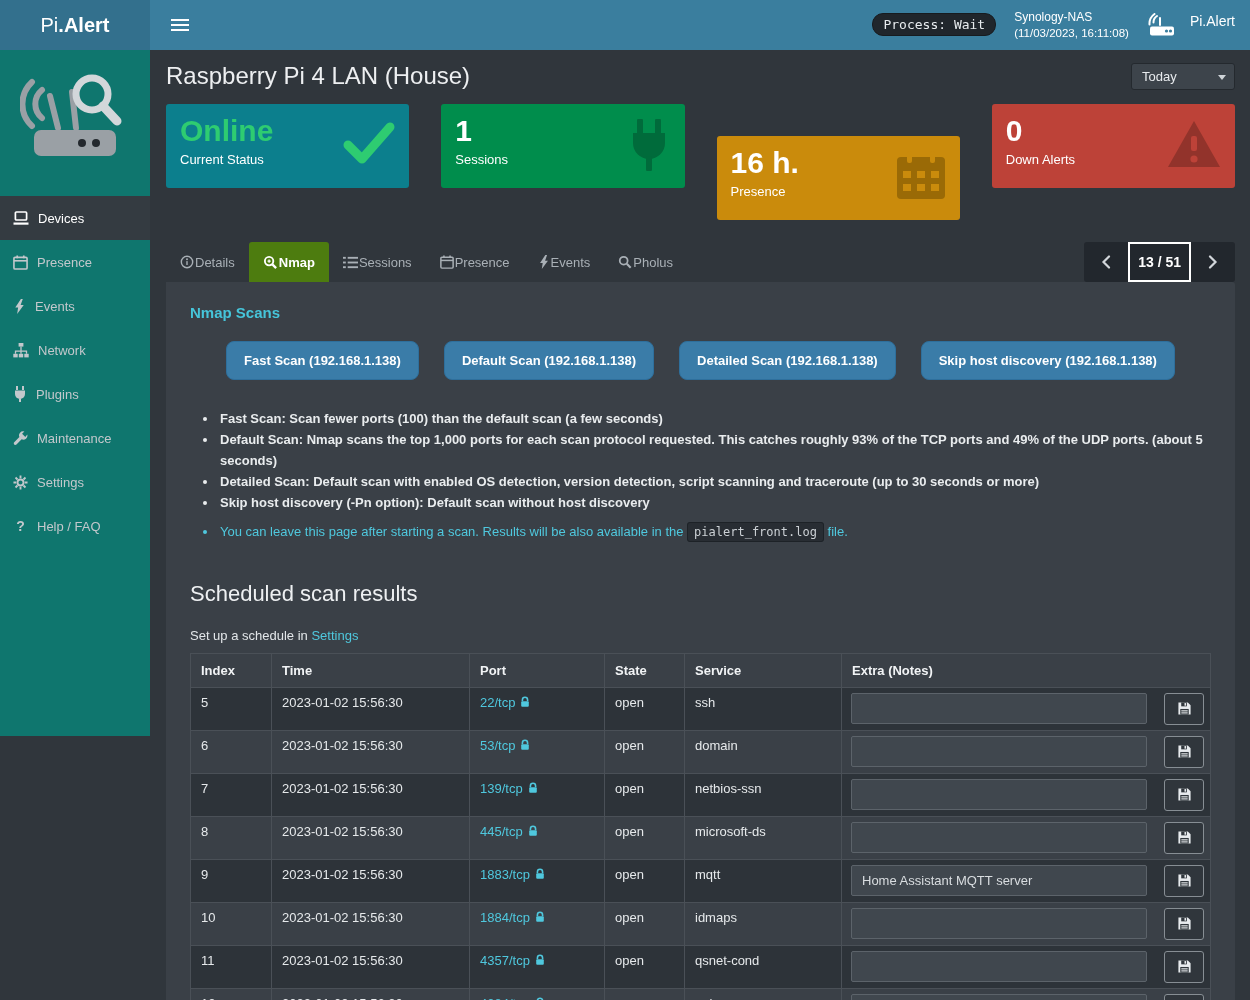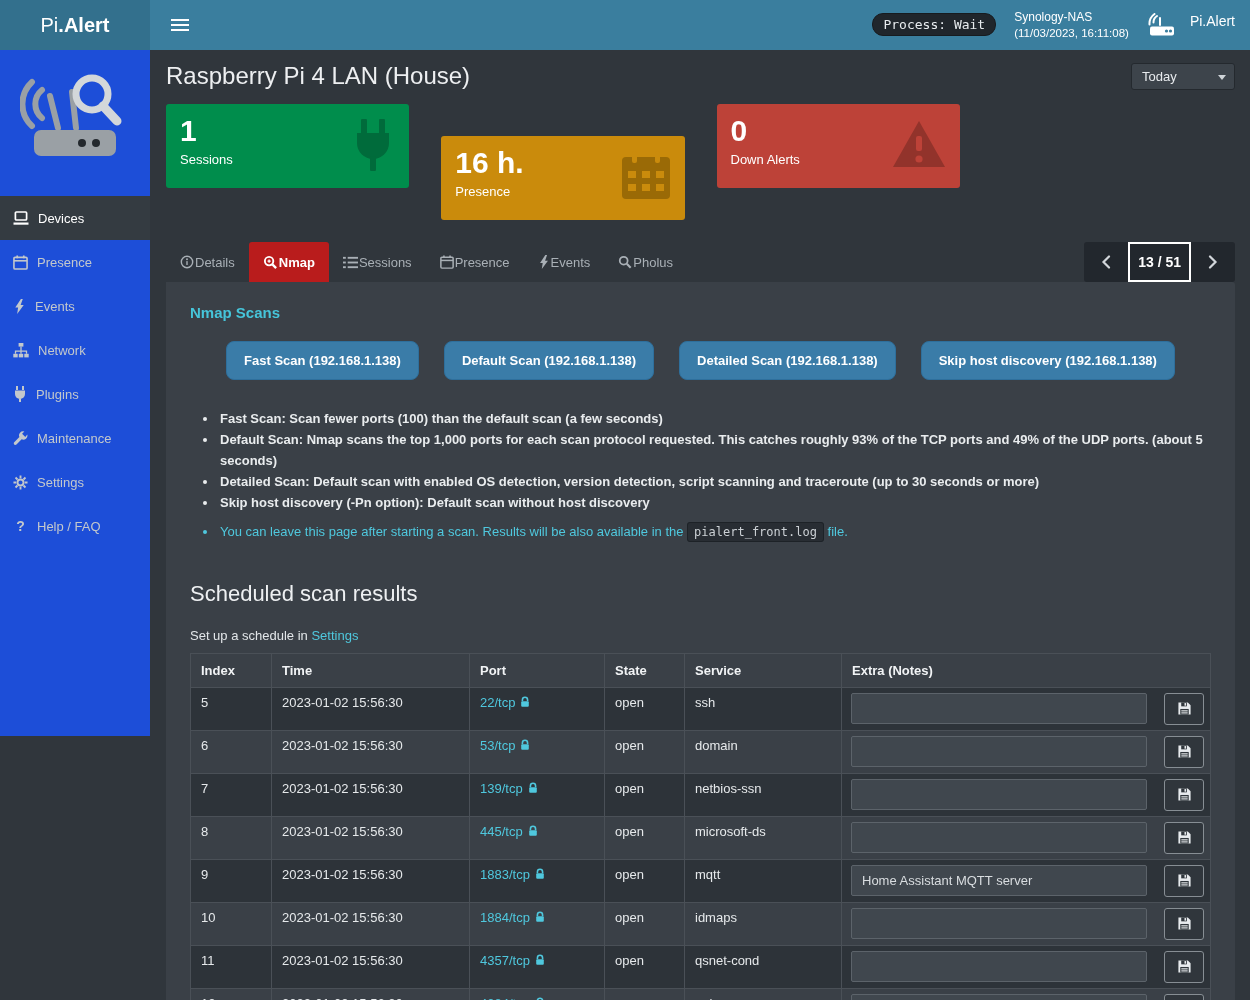--- a/index.html
+++ b/index.html
@@ -12,21 +12,21 @@
   .topnav{flex:1;background:#3a7e9e;display:flex;align-items:center;padding:0 15px;color:#fff}
   .hamburger{background:none;border:none;cursor:pointer;display:flex;flex-direction:column;gap:3px;padding:6px}
   .hamburger span{display:block;width:18px;height:2px;background:#fff}
   .top-right{margin-left:auto;display:flex;align-items:center;gap:18px}
   .process-badge{font-family:"DejaVu Sans Mono",monospace;font-size:13px;background:#20262c;border:1px solid #171b1f;color:#e8ecef;padding:3px 10px;border-radius:11px}
   .server-info{font-size:12px;line-height:1.4}
   .server-info .time{font-size:11.5px}
   .user-chip{display:flex;align-items:flex-start;gap:13px;font-size:14px}
 
   
-  .sidebar{position:absolute;top:50px;left:0;width:150px;height:686px;background:#1d4ed8}
+  .sidebar{position:absolute;top:50px;left:0;width:150px;height:686px;background:#0f766e}
   .logo{display:flex;justify-content:center;padding:16px 0 8px}
   .menu{margin-top:12px}
   .menu-item{height:44px;display:flex;align-items:center;gap:9px;padding-left:13px;color:#c3c8cc;font-size:13px;cursor:pointer}
   .menu-item.active{background:#343b41;color:#fff}
   .menu-item svg{flex:0 0 auto}
   .qmark{width:15px;text-align:center;font-weight:bold;font-size:14px}
 
   
   .main{position:absolute;top:50px;left:150px;width:1100px;height:950px;overflow:hidden;padding:12px 15px 0 16px;color:#e6e9eb}
   .title-row{display:flex;align-items:center;justify-content:space-between}
@@ -38,21 +38,21 @@
   
   .cards{display:grid;grid-template-columns:repeat(4,1fr);gap:32px;margin-top:14px}
   .summary-card{position:relative;height:84px;border-radius:3px;padding:10px 14px;color:#fff;overflow:hidden}
   .card-value{font-size:30px;font-weight:bold;line-height:1.15}
   .card-label{font-size:13px;margin-top:3px}
   .card-icon{position:absolute;right:13px;top:15px}
 
   
   .tabs-row{display:flex;align-items:stretch;margin-top:22px}
   .tab{display:flex;align-items:center;gap:1px;padding:0 14px;font-size:13px;color:#a9b0b6;cursor:pointer;border-radius:3px 3px 0 0;height:40px}
-  .tab.active{background:#b91c1c;color:#fff;font-weight:bold}
+  .tab.active{background:#4d7c0f;color:#fff;font-weight:bold}
   .pager{margin-left:auto;display:flex;height:40px}
   .pager-btn{width:44px;background:#22272d;border:none;display:flex;align-items:center;justify-content:center;cursor:pointer}
   .pager-btn.left{border-radius:3px 0 0 3px}
   .pager-btn.right{border-radius:0 3px 3px 0}
   .pager-count{min-width:58px;display:flex;align-items:center;justify-content:center;border:2px solid #fff;color:#fff;font-size:14px;font-weight:bold;background:#22272d;padding:0 8px}
 
   
   .panel{background:#3a4047;border-radius:0 3px 3px 3px;padding:16px 24px 24px}
   .nmap-heading{color:#46c5da;font-size:15px;font-weight:bold;padding-top:6px}
   .scan-buttons{display:flex;justify-content:center;gap:25px;margin:20px 0 26px}
@@ -198,20 +198,27 @@
     <h1 class="page-title">Raspberry Pi 4 LAN (House)</h1>
     <div class="select-wrap">
       <select>
         <option>Today</option>
       </select>
       <span class="caret"></span>
     </div>
   </div>
 
   <div class="cards">
+    <div class="summary-card" style="background: rgb(12, 127, 141);">
+      <div class="card-value" style="color: rgb(46, 204, 113);">Online</div>
+      <div class="card-label">Current Status</div>
+      <span class="card-icon" style="color: rgb(46, 204, 113);"><svg width="54" height="46" viewBox="0 0 54 46">
+            <path d="M6 26 L20 40 L48 8" fill="none" stroke="currentColor" stroke-width="9" stroke-linecap="round" stroke-linejoin="round"></path>
+          </svg></span>
+    </div>
     <div class="summary-card" style="background: rgb(0, 141, 76);">
       <div class="card-value" style="color: rgb(255, 255, 255);">1</div>
       <div class="card-label">Sessions</div>
       <span class="card-icon" style="color: rgb(0, 107, 59);"><svg width="46" height="52" viewBox="0 0 46 52">
             <path d="M14 2v12M32 2v12" stroke="currentColor" stroke-width="6" stroke-linecap="round"></path>
             <path d="M7 14h32v10a16 16 0 0 1-32 0z" fill="currentColor"></path>
             <path d="M23 40v10" stroke="currentColor" stroke-width="6" stroke-linecap="round"></path>
           </svg></span>
     </div>
     <div class="summary-card" style="background: rgb(202, 139, 12); margin-top: 32px;">

